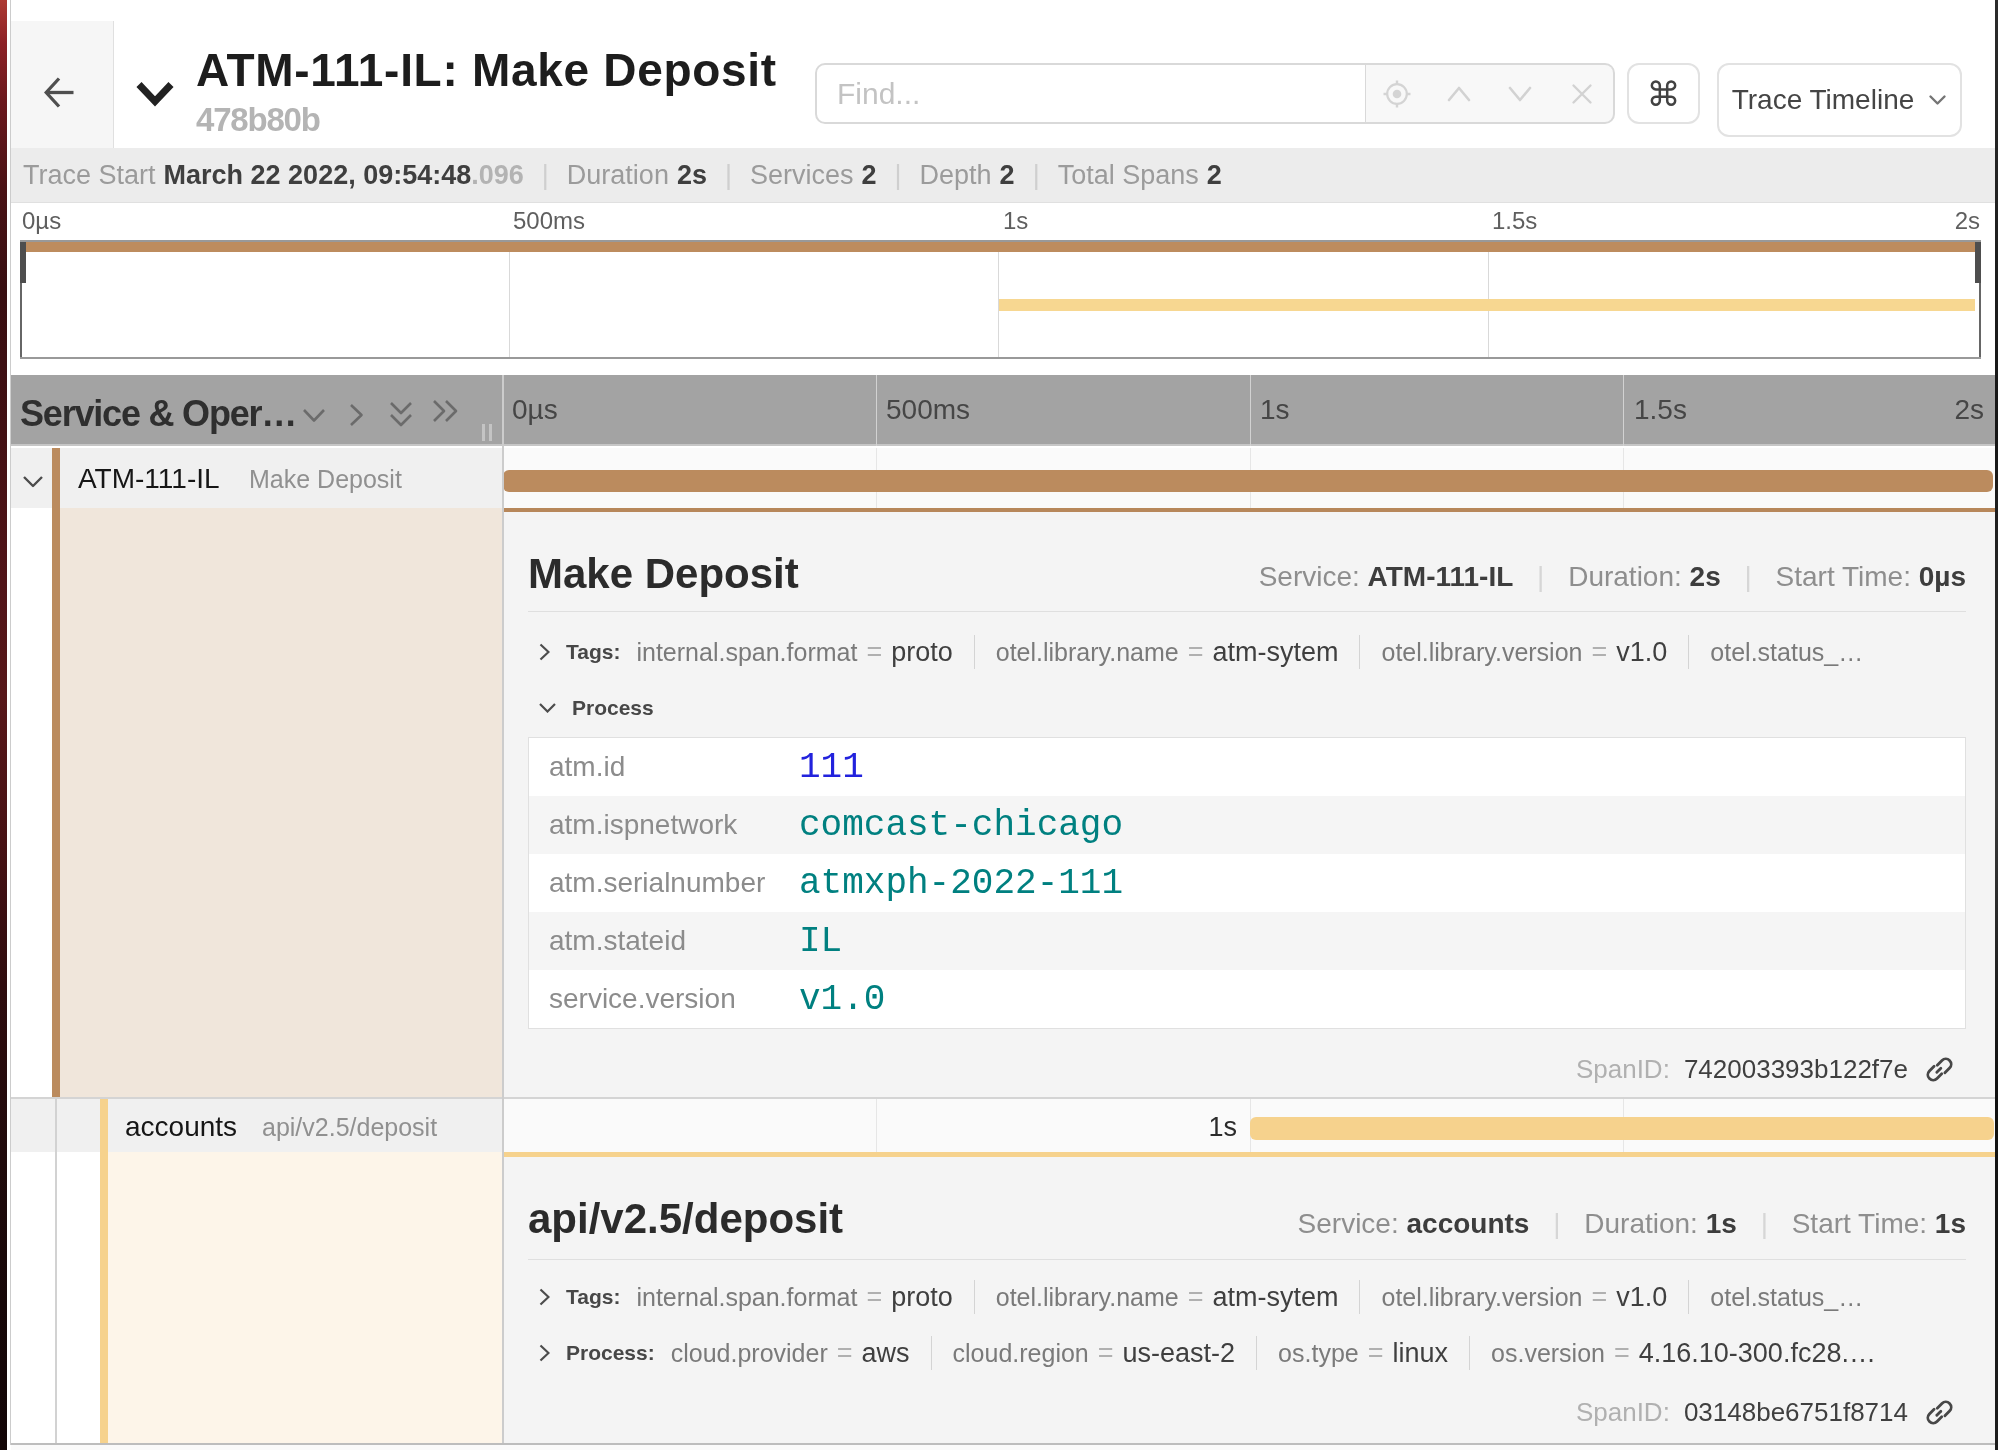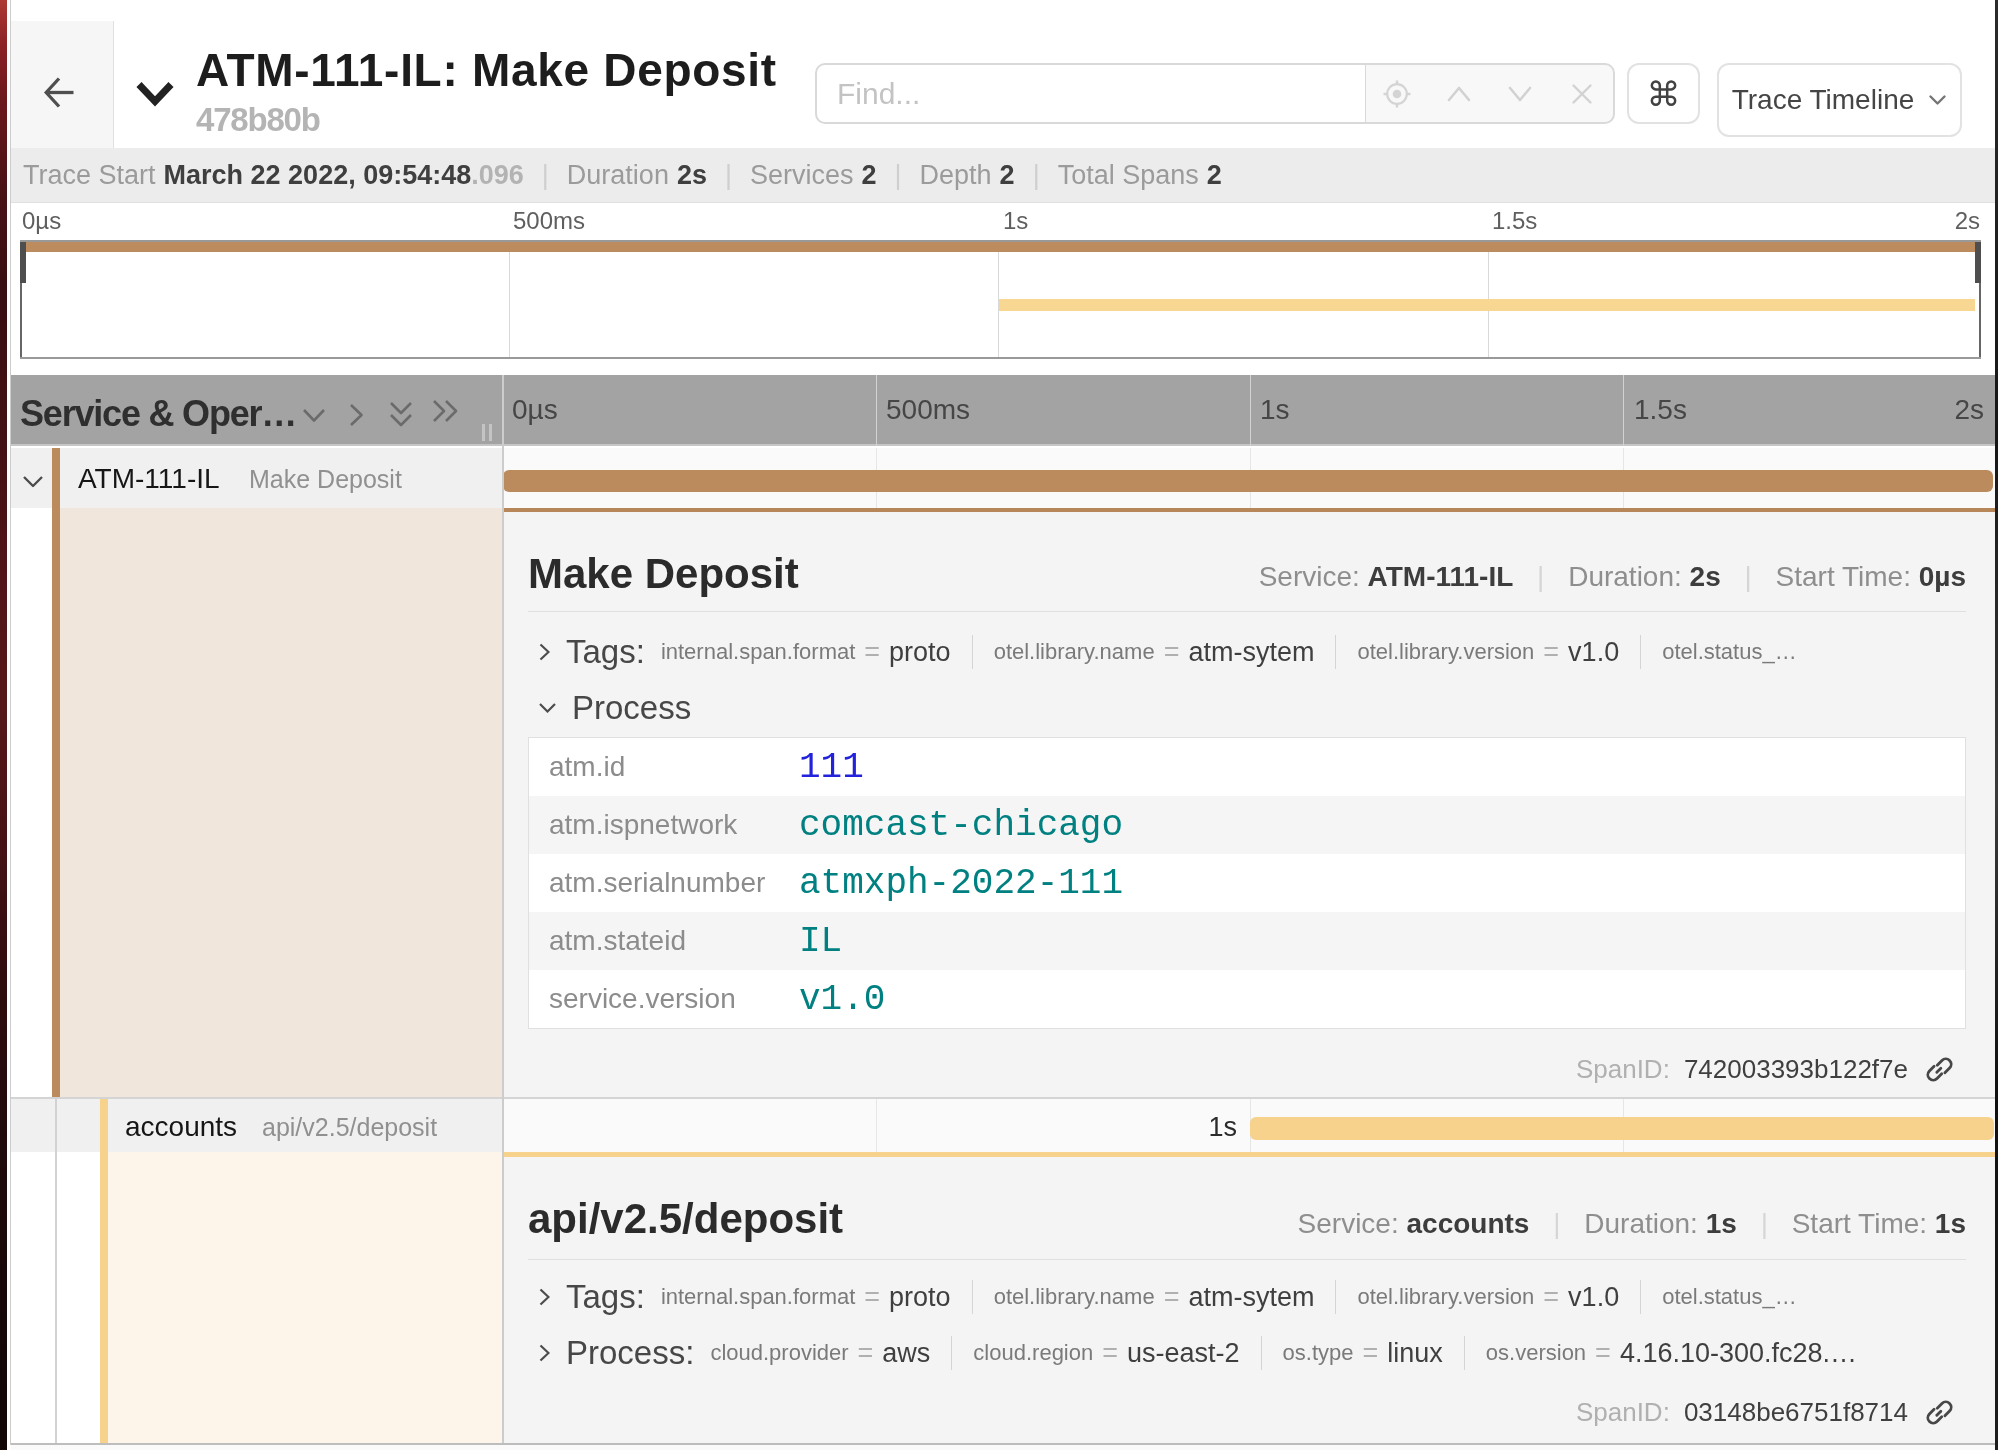--- a/index.html
+++ b/index.html
@@ -80,22 +80,22 @@
 
   .dp { position:absolute; }
   .dp-h2 { font-size:42px; font-weight:bold; color:#2b2b2b; white-space:nowrap; }
   .dp-info { font-size:28px; white-space:nowrap; }
   .dp-info .lbl { color:#8e8e8e; }
   .dp-info .val { color:#3d3d3d; font-weight:bold; }
   .dp-info .sep { color:#d6d6d6; margin:0 16px; }
   .dp-hr { height:1px; background:#dfdfdf; }
   .kvline { display:flex; align-items:center; white-space:nowrap; overflow:hidden; }
   .kvline .caret { flex:0 0 auto; margin-right:16px; }
-  .kvline .kv-title { font-size:33px; font-weight:normal; color:#474747; margin-right:16px; }
-  .kvline .k { color:#7a7a7a; font-size:22px; }
+  .kvline .kv-title { font-size:21px; font-weight:bold; color:#474747; margin-right:16px; }
+  .kvline .k { color:#7a7a7a; font-size:25px; }
   .kvline .eq { color:#b0b0b0; font-size:27px; margin:0 9px; }
   .kvline .v { color:#3f3f3f; font-size:27px; }
   .kvline .sep { width:1px; height:34px; background:#d4d4d4; margin:0 21px; flex:0 0 auto; }
 
   .kv-table { border:1px solid #e0e0e0; background:#fff; }
   .kv-table .tr { display:flex; height:58px; align-items:center; }
   .kv-table .tr.alt { background:#f5f5f5; }
   .kv-table .td-k { width:270px; padding-left:20px; font-size:28px; color:#8c8c8c; flex:0 0 auto; }
   .kv-table .td-v { font-family:"Liberation Mono", monospace; font-size:36px; }
   .kv-table .td-v.num { color:#2222dd; }

